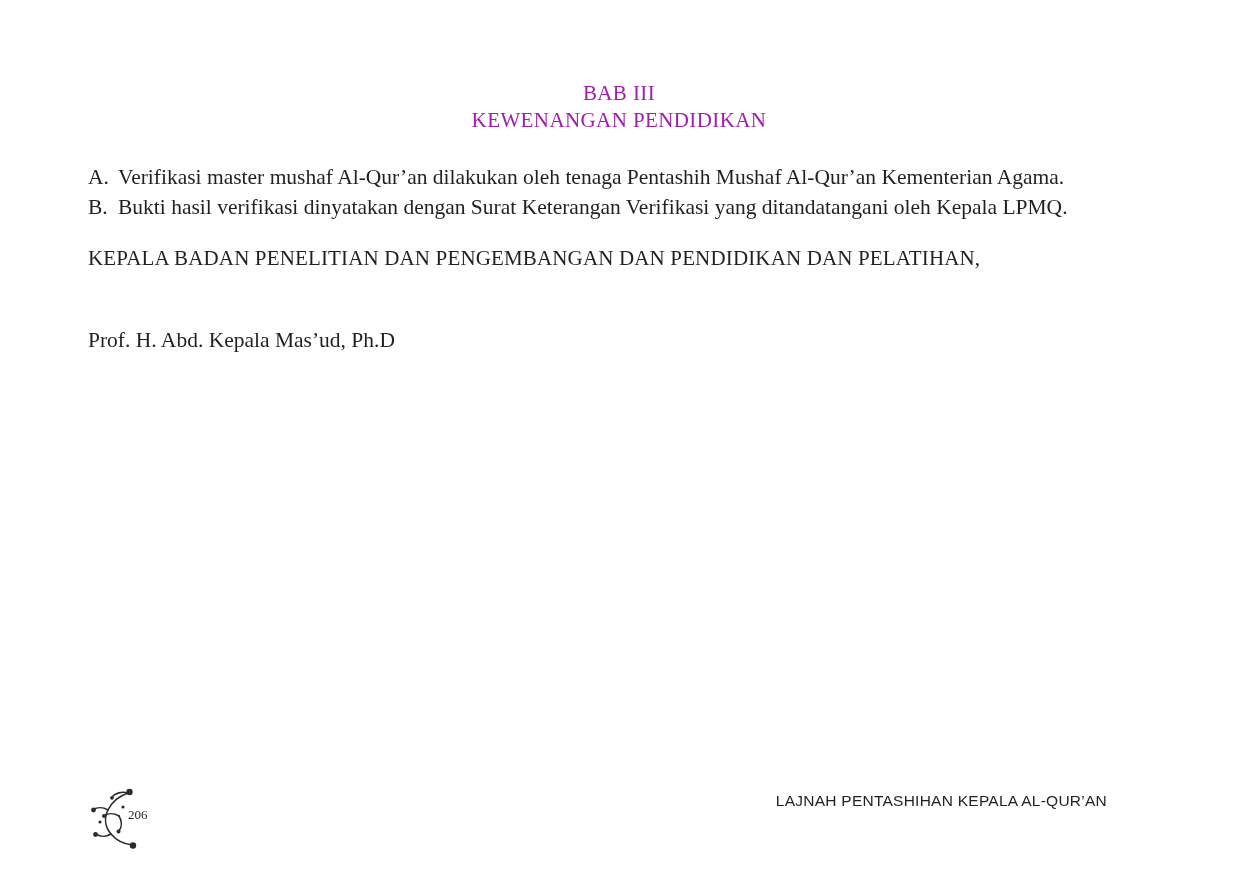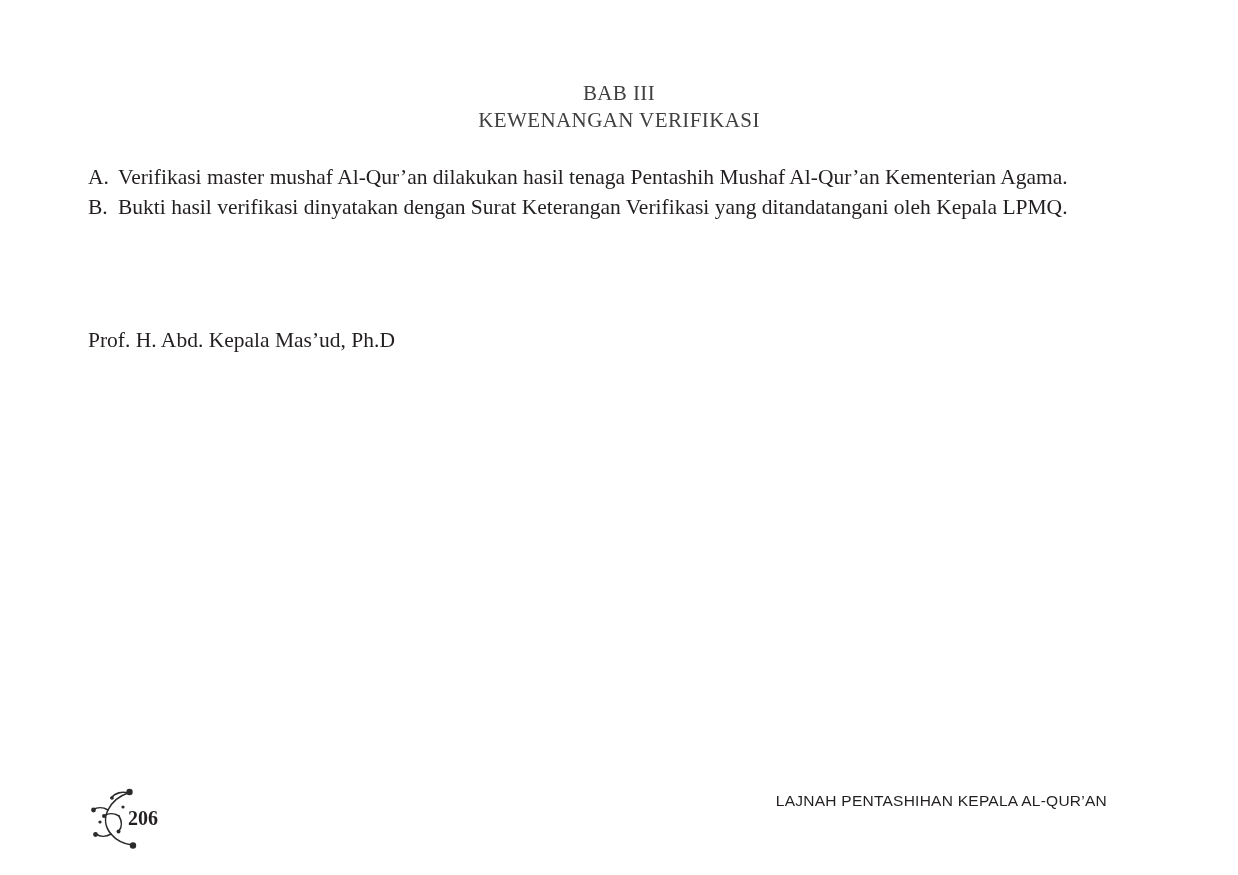--- a/index.html
+++ b/index.html
@@ -25,21 +25,21 @@
     position: absolute;
     top: 80px;
     left: 0;
     width: 1238px;
     text-align: center;
     line-height: 1.28;
   }
   .chapter-head .line {
     font-size: 21px;
     letter-spacing: 0.4px;
-    color: #404040;
+    color: #a21caf;
     white-space: nowrap;
   }
 
   
   .clause-list {
     position: absolute;
     top: 163px;
     left: 88px;
     width: 1060px;
   }
@@ -96,57 +96,57 @@
     left: 0;
     top: 0;
     width: 54px;
     height: 70px;
     color: #2b2b2b;
   }
   .folio .num {
     position: absolute;
     left: 40px;
     top: 22px;
-    font-size: 20px;
+    font-size: 13px;
     font-variant: normal;
     color: #231f20;
-    font-weight: bold;
   }
   .running-head {
     position: absolute;
     right: 131px;
     top: 37px;
     font-family: "Liberation Sans", sans-serif;
     font-size: 15.5px;
     letter-spacing: 0.25px;
     color: #231f20;
     white-space: nowrap;
   }
 </style>
 </head>
 <body>
 
 <div class="page">
 
   <div class="chapter-head">
     <div class="line">BAB III</div>
-    <div class="line">KEWENANGAN VERIFIKASI</div>
+    <div class="line">KEWENANGAN PENDIDIKAN</div>
   </div>
 
   <div class="clause-list">
     <div class="clause">
       <span class="marker">A.</span>
-      <span class="body">Verifikasi master mushaf Al-Qur’an dilakukan hasil tenaga Pentashih Mushaf Al-Qur’an Kementerian Agama.</span>
+      <span class="body">Verifikasi master mushaf Al-Qur’an dilakukan oleh tenaga Pentashih Mushaf Al-Qur’an Kementerian Agama.</span>
     </div>
     <div class="clause">
       <span class="marker">B.</span>
       <span class="body">Bukti hasil verifikasi dinyatakan dengan Surat Keterangan Verifikasi yang ditandatangani oleh Kepala LPMQ.</span>
     </div>
   </div>
 
+  <div class="sign-title">KEPALA BADAN PENELITIAN DAN PENGEMBANGAN DAN PENDIDIKAN DAN PELATIHAN,</div>
   <div class="sign-name">Prof. H. Abd. Kepala Mas’ud, Ph.D</div>
 
   <div class="footer">
     <div class="folio">
       <span class="ornament">
         <svg viewBox="0 0 54 70" width="54" height="70" aria-hidden="true">
           <g fill="none" stroke="#2b2b2b" stroke-width="1.6" stroke-linecap="round">
             <path d="M40 8 C31 11 24 17 20 25 C16 33 17 42 23 49 C28 55 36 59 44 60"></path>
             <path d="M40 8 C34 6 27 8 23 13"></path>
             <path d="M23 49 C18 52 12 52 8 49"></path>

